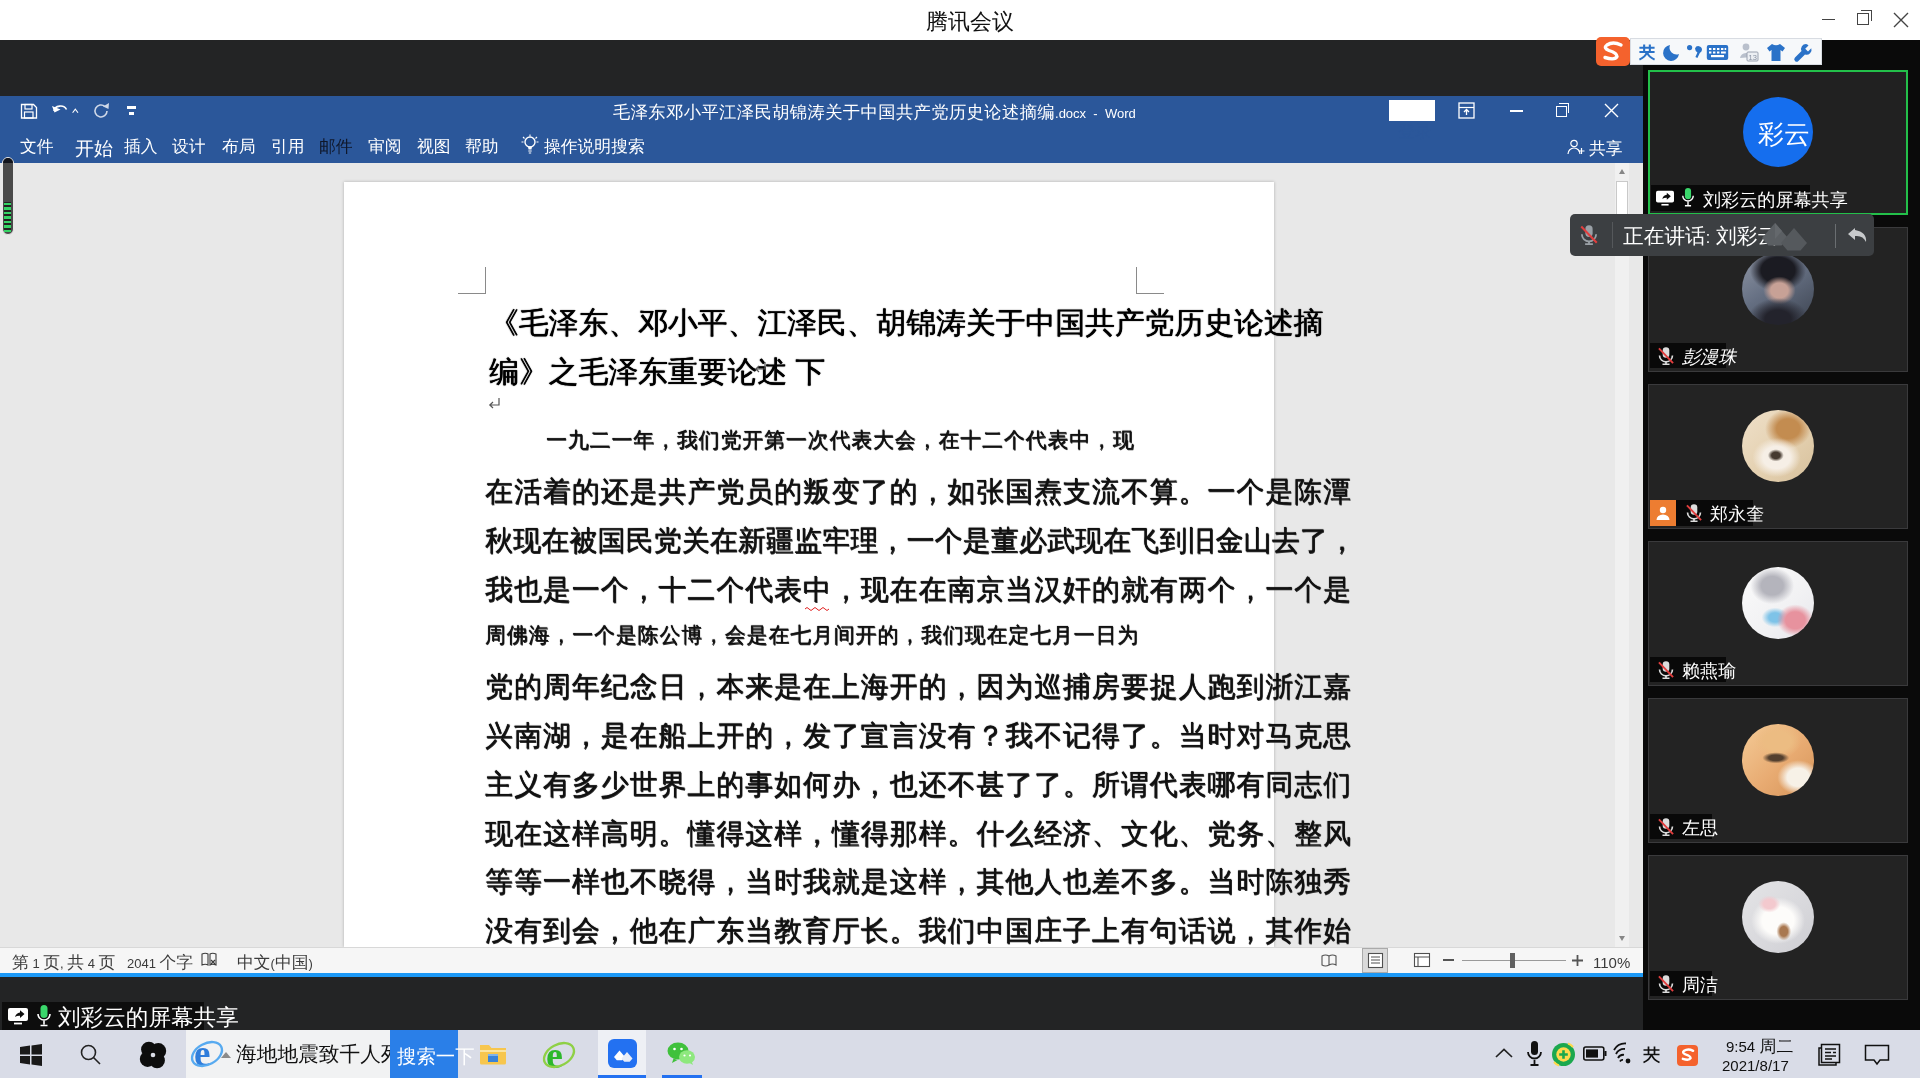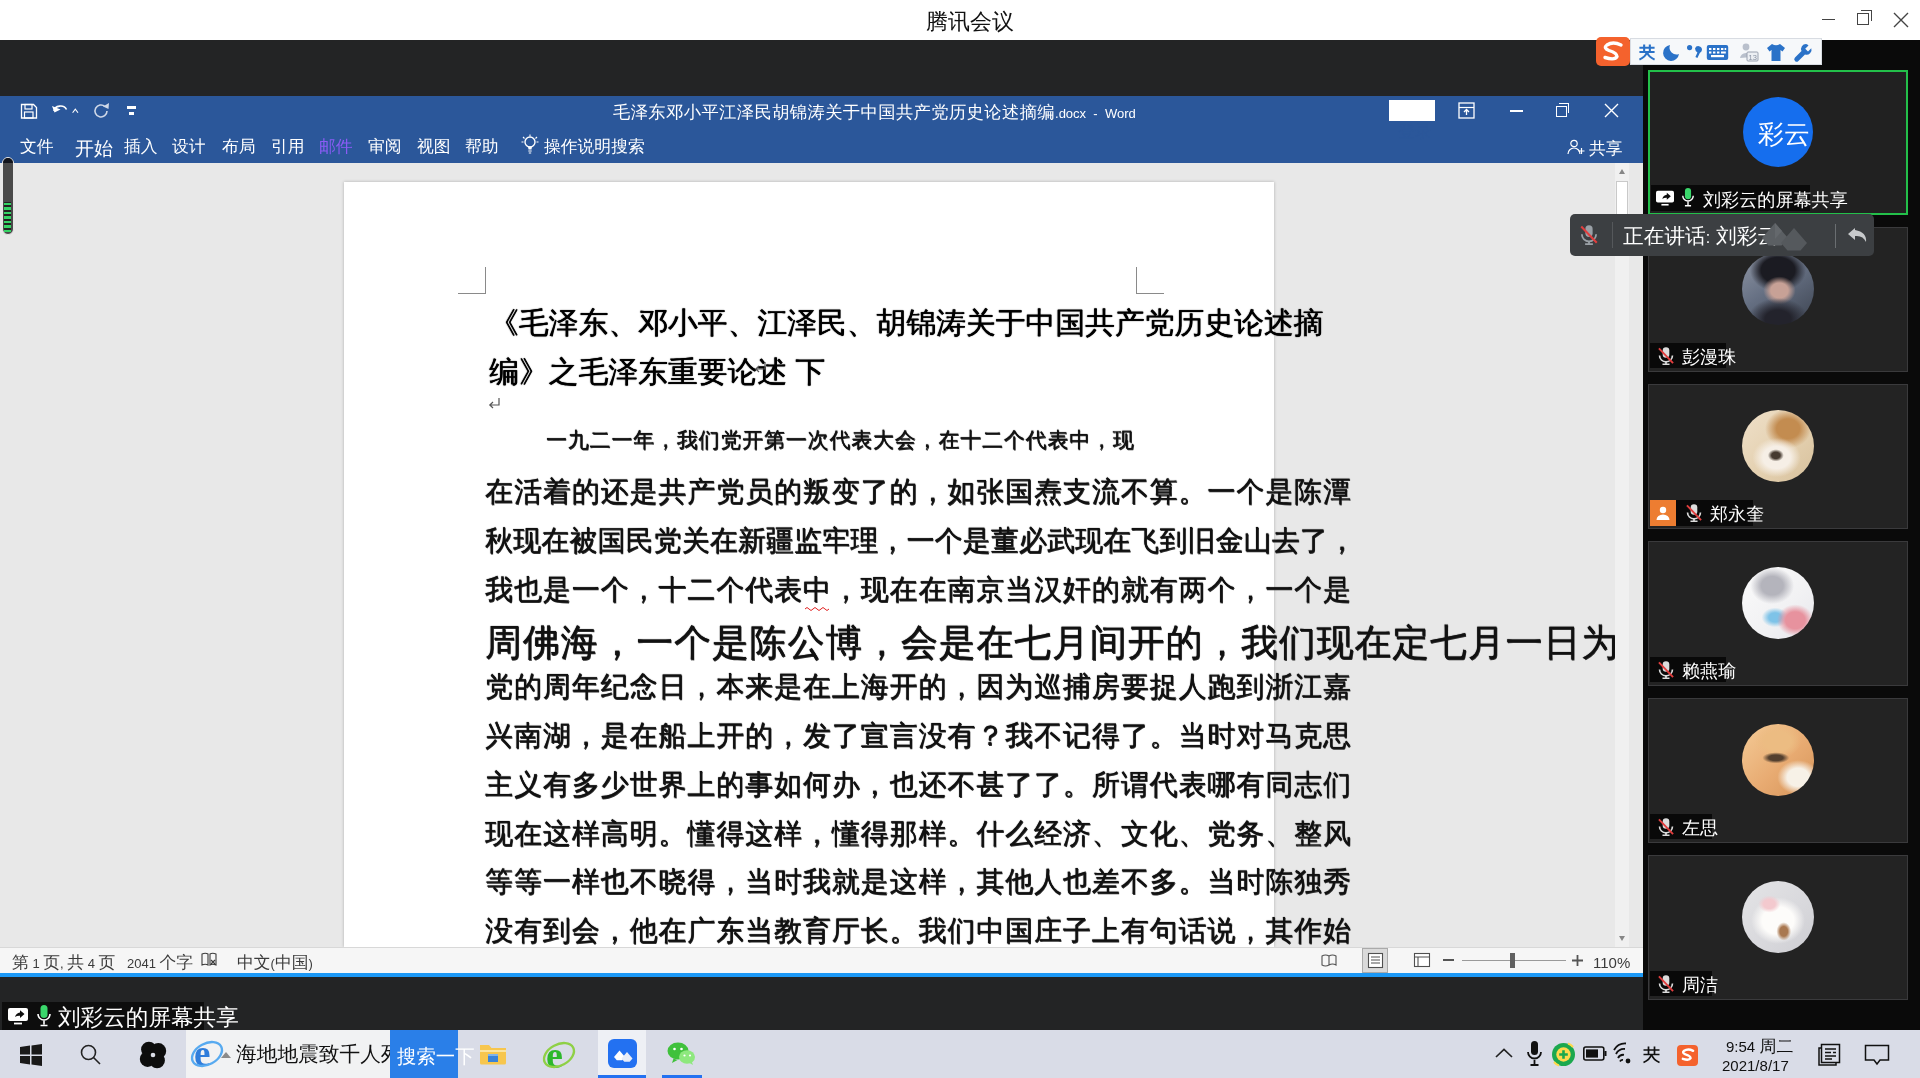--- a/index.html
+++ b/index.html
@@ -69,21 +69,21 @@
 <svg class="abs" style="left:1604px;top:103px;" width="15" height="15">
     <path d="M1 1 L14 14 M14 1 L1 14" stroke="#fff" stroke-width="1.4"></path>
   </svg>
 
 <div class="abs cjk" style="left:20px;top:139px;font-size:16.8px;color:#fff;">文件</div>
 <div class="abs cjk" style="left:75px;top:139px;font-size:19px;color:#fff;">开始</div>
 <div class="abs cjk" style="left:124px;top:139px;font-size:16.8px;color:#fff;">插入</div>
 <div class="abs cjk" style="left:172px;top:139px;font-size:16.8px;color:#fff;">设计</div>
 <div class="abs cjk" style="left:222px;top:139px;font-size:16.8px;color:#fff;">布局</div>
 <div class="abs cjk" style="left:271px;top:139px;font-size:16.8px;color:#fff;">引用</div>
-<div class="abs cjk" style="left:319px;top:139px;font-size:16.8px;color:#8b5cf6;">邮件</div>
+<div class="abs cjk" style="left:319px;top:139px;font-size:16.8px;color:#0f172a;">邮件</div>
 <div class="abs cjk" style="left:368px;top:139px;font-size:16.8px;color:#fff;">审阅</div>
 <div class="abs cjk" style="left:417px;top:139px;font-size:16.8px;color:#fff;">视图</div>
 <div class="abs cjk" style="left:465px;top:139px;font-size:16.8px;color:#fff;">帮助</div>
 <svg class="abs" style="left:520px;top:134px;" width="20" height="22" viewBox="0 0 20 22">
   <circle cx="10" cy="8" r="5" fill="none" stroke="#fff" stroke-width="1.4"></circle>
   <path d="M8 12.5 h4 l-0.5 3 h-3 z" fill="#fff"></path>
   <path d="M8.3 17 h3.4 M8.8 19 h2.4" stroke="#fff" stroke-width="1.2"></path>
   <path d="M10 0.5 v2 M3 3 l1.5 1.5 M17 3 l-1.5 1.5 M1.5 8 h2 M16.5 8 h2" stroke="#fff" stroke-width="1.1"></path>
 </svg>
 <div class="abs cjk" style="left:544px;top:139px;font-size:16.8px;color:#fff;">操作说明搜索</div>
@@ -106,21 +106,21 @@
     <path d="M13 2 v7 h-9 M7 6 l-3.2 3 L7 12" fill="none" stroke="#555" stroke-width="1.2"></path>
   </svg>
 <svg class="abs" style="left:486px;top:396px;" width="16" height="16" viewBox="0 0 16 16">
     <path d="M13 2 v7 h-9 M7 6 l-3.2 3 L7 12" fill="none" stroke="#555" stroke-width="1.2"></path>
   </svg>
 
 <div class="abs cjk serifbody" style="left:546px;top:429px;font-size:21px;letter-spacing:0.8px;">一九二一年，我们党开第一次代表大会，在十二个代表中，现</div>
 <div class="abs cjk serifbody" style="left:485px;top:478px;font-size:28.1px;letter-spacing:0.8px;">在活着的还是共产党员的叛变了的，如张国焘支流不算。一个是陈潭</div>
 <div class="abs cjk serifbody" style="left:485px;top:527px;font-size:28.1px;letter-spacing:0;">秋现在被国民党关在新疆监牢理，一个是董必武现在飞到旧金山去了，</div>
 <div class="abs cjk serifbody" style="left:485px;top:576px;font-size:28.1px;letter-spacing:0.8px;">我也是一个，十二个代表中，现在在南京当汉奸的就有两个，一个是</div>
-<div class="abs cjk serifbody" style="left:485px;top:624px;font-size:37px;letter-spacing:0.8px;">周佛海，一个是陈公博，会是在七月间开的，我们现在定七月一日为</div>
+<div class="abs cjk serifbody" style="left:485px;top:624px;font-size:21px;letter-spacing:0.8px;">周佛海，一个是陈公博，会是在七月间开的，我们现在定七月一日为</div>
 <div class="abs cjk serifbody" style="left:485px;top:673px;font-size:28.1px;letter-spacing:0.8px;">党的周年纪念日，本来是在上海开的，因为巡捕房要捉人跑到浙江嘉</div>
 <div class="abs cjk serifbody" style="left:485px;top:722px;font-size:28.1px;letter-spacing:0.8px;">兴南湖，是在船上开的，发了宣言没有？我不记得了。当时对马克思</div>
 <div class="abs cjk serifbody" style="left:485px;top:771px;font-size:28.1px;letter-spacing:0.8px;">主义有多少世界上的事如何办，也还不甚了了。所谓代表哪有同志们</div>
 <div class="abs cjk serifbody" style="left:485px;top:820px;font-size:28.1px;letter-spacing:0.8px;">现在这样高明。懂得这样，懂得那样。什么经济、文化、党务、整风</div>
 <div class="abs cjk serifbody" style="left:485px;top:868px;font-size:28.1px;letter-spacing:0.8px;">等等一样也不晓得，当时我就是这样，其他人也差不多。当时陈独秀</div>
 <div class="abs cjk serifbody" style="left:485px;top:917px;font-size:28.1px;letter-spacing:0.8px;">没有到会，他在广东当教育厅长。我们中国庄子上有句话说，其作始</div>
 
 <svg class="abs" style="left:805px;top:606px;" width="26" height="5" viewBox="0 0 26 5">
   <path d="M0 3 q2 -3 4 0 q2 3 4 0 q2 -3 4 0 q2 3 4 0 q2 -3 4 0 q2 3 4 0" fill="none" stroke="#e02020" stroke-width="1"></path>
 </svg>
@@ -233,21 +233,21 @@
 <div class="abs" style="left:1650px;top:343px;width:76px;height:25px;background:rgba(5,5,5,0.85);"></div>
 <div class="abs" style="left:1650px;top:500px;width:26px;height:26px;background:#ed7d31;"></div>
 <svg class="abs" style="left:1654px;top:504px;" width="18" height="18" viewBox="0 0 18 18">
   <circle cx="9" cy="6" r="3.2" fill="#fff"></circle>
     <path d="M2.5 16 a6.5 5.5 0 0 1 13 0 z" fill="#fff"></path>
 </svg>
 <div class="abs" style="left:1676px;top:500px;width:77px;height:26px;background:rgba(5,5,5,0.85);"></div>
 <div class="abs" style="left:1650px;top:657px;width:76px;height:25px;background:rgba(5,5,5,0.85);"></div>
 <div class="abs" style="left:1650px;top:814px;width:62px;height:25px;background:rgba(5,5,5,0.85);"></div>
 <div class="abs" style="left:1650px;top:971px;width:62px;height:25px;background:rgba(5,5,5,0.85);"></div>
-<div class="abs cjk" style="left:1682px;top:348px;font-size:18.1px;color:#fff;">彭漫珠</div>
+<div class="abs cjk" style="left:1682px;top:348px;font-size:18.1px;color:#fff;font-style:italic;">彭漫珠</div>
 <div class="abs cjk" style="left:1710px;top:505px;font-size:18.1px;color:#fff;">郑永奎</div>
 <div class="abs cjk" style="left:1682px;top:662px;font-size:18.1px;color:#fff;">赖燕瑜</div>
 <div class="abs cjk" style="left:1682px;top:819px;font-size:18.1px;color:#fff;font-family:Liberation Serif, serif;">左思</div>
 <div class="abs cjk" style="left:1682px;top:976px;font-size:18.1px;color:#fff;">周洁</div>
 
 <svg class="abs micm" style="left:1656px;top:346px;" width="20" height="20" viewBox="0 0 16 17">
   <rect x="5.2" y="1" width="5.6" height="9" rx="2.8" fill="#dcdcdc"></rect>
   <path d="M2.5 8 a5.5 5.5 0 0 0 11 0" fill="none" stroke="#dcdcdc" stroke-width="1.4"></path>
   <path d="M8 13.5 v2 M5 15.5 h6" stroke="#dcdcdc" stroke-width="1.4"></path>
   <path d="M2 2 L14 14.5" stroke="#e23e3e" stroke-width="1.6"></path>

